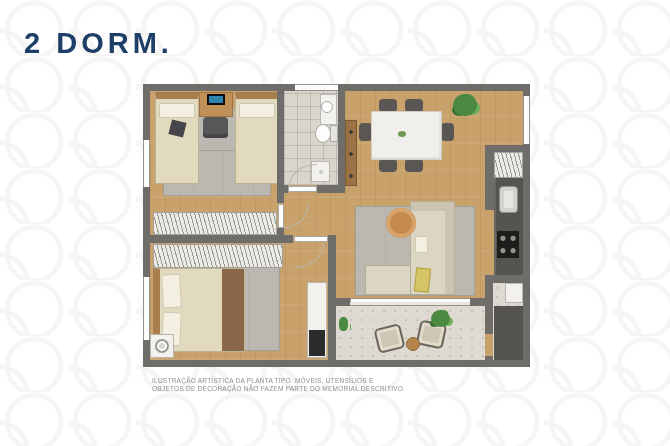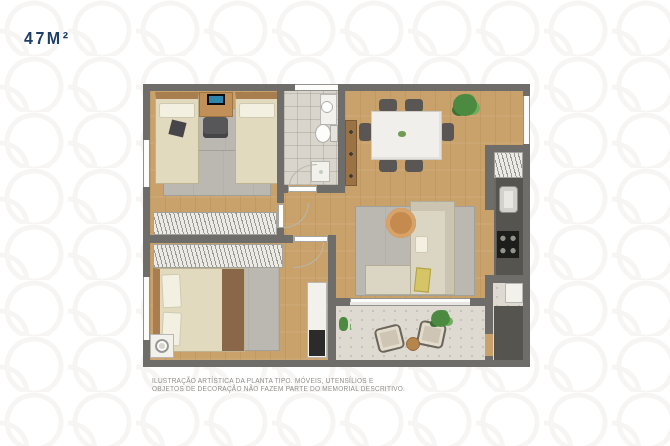--- a/index.html
+++ b/index.html
@@ -42,21 +42,21 @@
   .chair{background:#4f4f52;border-radius:4px;opacity:.92;}
   .counter{background:var(--counter,#55544e);}
   .white-u{background:#f2f1ec;border:1px solid #b9b7b1;}
   .plant{border-radius:50%;background:#4c8a42;
     box-shadow:7px 3px 0 -4px #6fae5e,-6px 5px 0 -5px #3b6f33,3px -5px 0 -5px #5d9c4f,-3px -4px 0 -6px #78bb60;}
 </style>
 </head>
 <body>
 
 <div class="hdr">
-  <div class="a">47M²</div>
+  <div class="t">2 DORM.</div>
 </div>
 
 <div class="plan">
 
   <div class="fl wood" style="left:7px;top:7px;width:373px;height:269px"></div>
   <div class="fl tile" style="left:141px;top:7px;width:54px;height:94px"></div>
   <div class="fl terr" style="left:193px;top:222px;width:149px;height:54px"></div>
   <div class="fl terr" style="left:350px;top:199px;width:30px;height:77px"></div>
 
   <div class="rg rug" style="left:52px;top:24px;width:43px;height:88px"></div>

